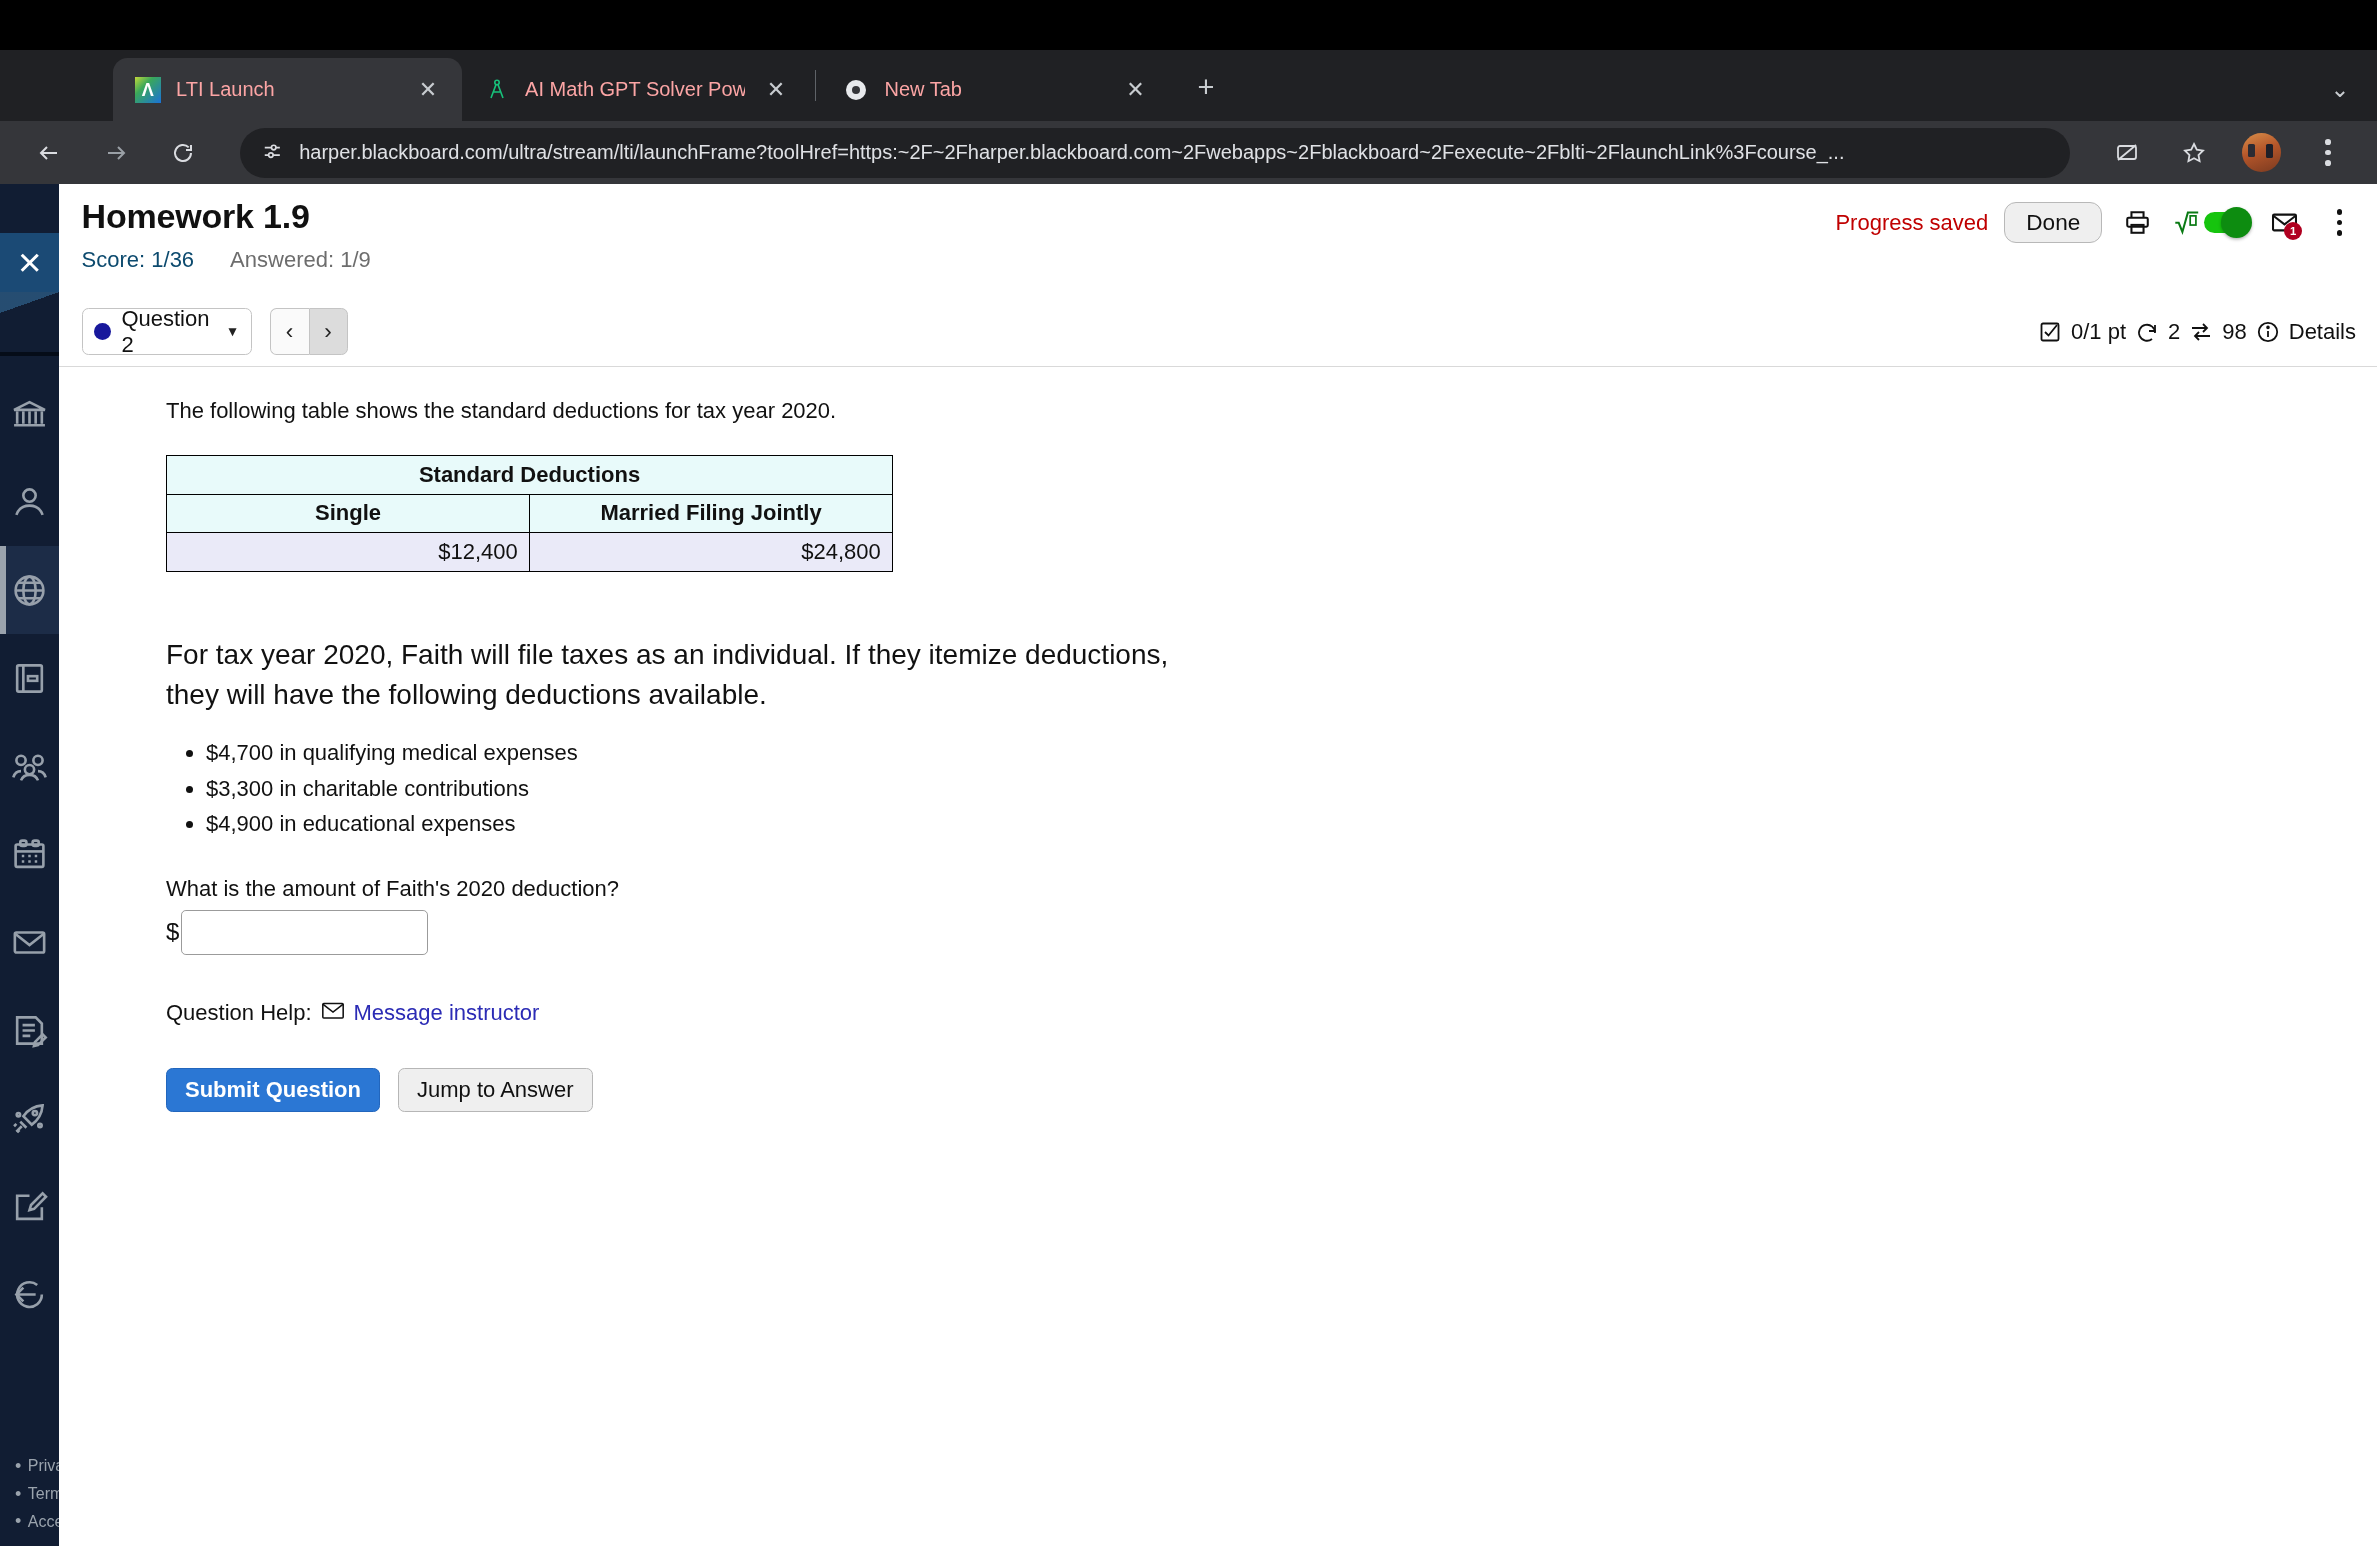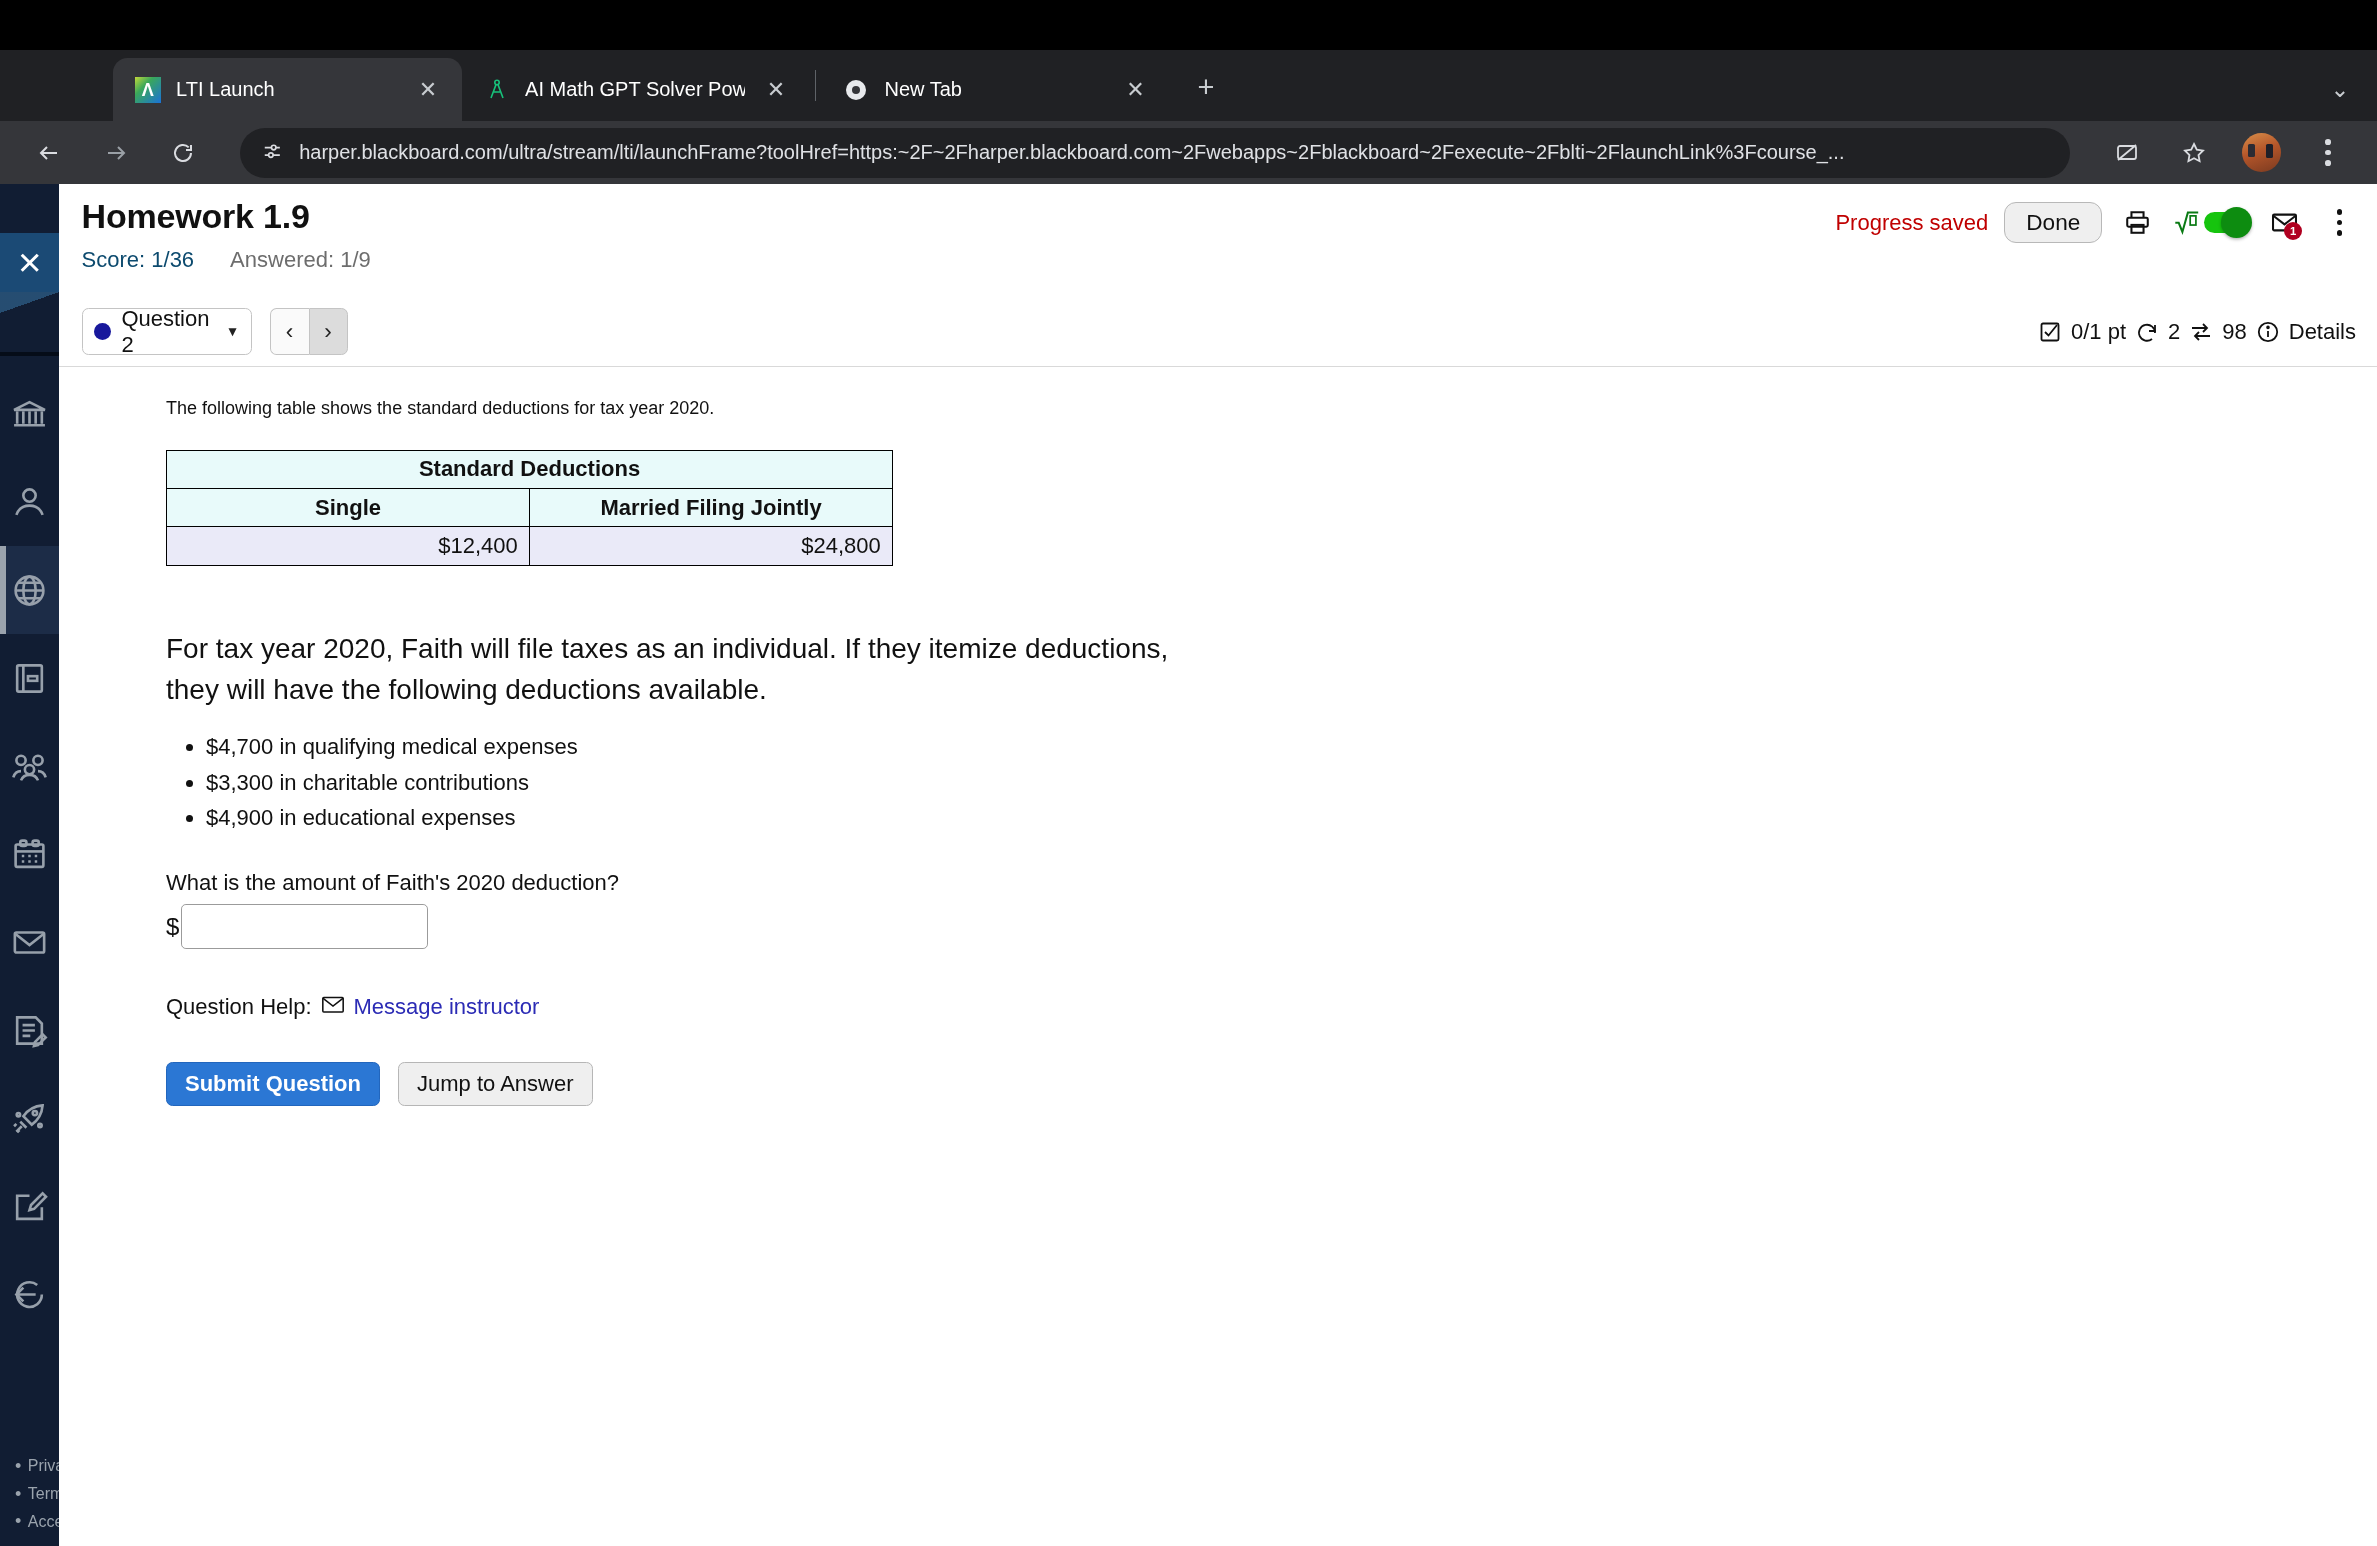--- a/index.html
+++ b/index.html
@@ -28,21 +28,21 @@
   .tab.active { background: #35363a; width: 349px; }
   .tab.inactive { background: transparent; width: 348px; }
   .tab-favicon { width: 27.5px; height: 27.5px; flex: 0 0 27.5px; display:flex; align-items:center; justify-content:center;}
   .fav-lti {
     width: 26px; height: 26px;
     background: linear-gradient(135deg,#c3d93a 0%, #3aa85a 35%, #1a72d8 100%);
     display: flex; align-items: center; justify-content: center;
     color: #fff; font-size: 18px; font-weight: bold; line-height: 1;
   }
   .tab-title {
-    color: #ffffff; font-size: 20px; white-space: nowrap;
+    color: #fca5a5; font-size: 20px; white-space: nowrap;
     overflow: hidden; flex: 1; text-overflow: clip;
   }
   .tab-close {
     color: #c8ccd0; font-size: 22px; line-height: 1; flex: 0 0 auto;
     width: 32px; text-align: center; cursor: pointer;
   }
   .tab-sep { width: 1.6px; height: 31px; background: #5f6368; align-self: center; margin: 0 4.9px; }
   .newtab-btn {
     color: #c8ccd0; font-size: 29px; line-height: 1;
     margin: 0 0 19.4px 18px; cursor: pointer; width: 37px; text-align: center;
@@ -203,21 +203,21 @@
   .qbar-right {
     position: absolute; right: 21px; top: 50%; transform: translateY(-50%);
     display: flex; align-items: center; gap: 9px; font-size: 22px; color: #111;
   }
   .qbar-right .ic { display: flex; align-items: center; }
   .qbar-right svg { width: 24px; height: 24px; }
   .details-link { cursor: pointer; }
 
   
   .qbody { padding: 27.5px 0 0 107px; }
-  .qline { font-size: 18px; color: #111; line-height: 1.45; }
+  .qline { font-size: 22px; color: #111; line-height: 1.45; }
 
   table.deductions {
     border-collapse: collapse; margin-top: 29px; width: 727px;
     table-layout: fixed;
   }
   table.deductions td {
     border: 1.6px solid #000; font-size: 22px; color: #111; padding: 5.7px 11.3px;
     height: 36px;
   }
   td.dt-title { background: #e8fafa; text-align: center; font-weight: bold; border-bottom-width: 4px; }

